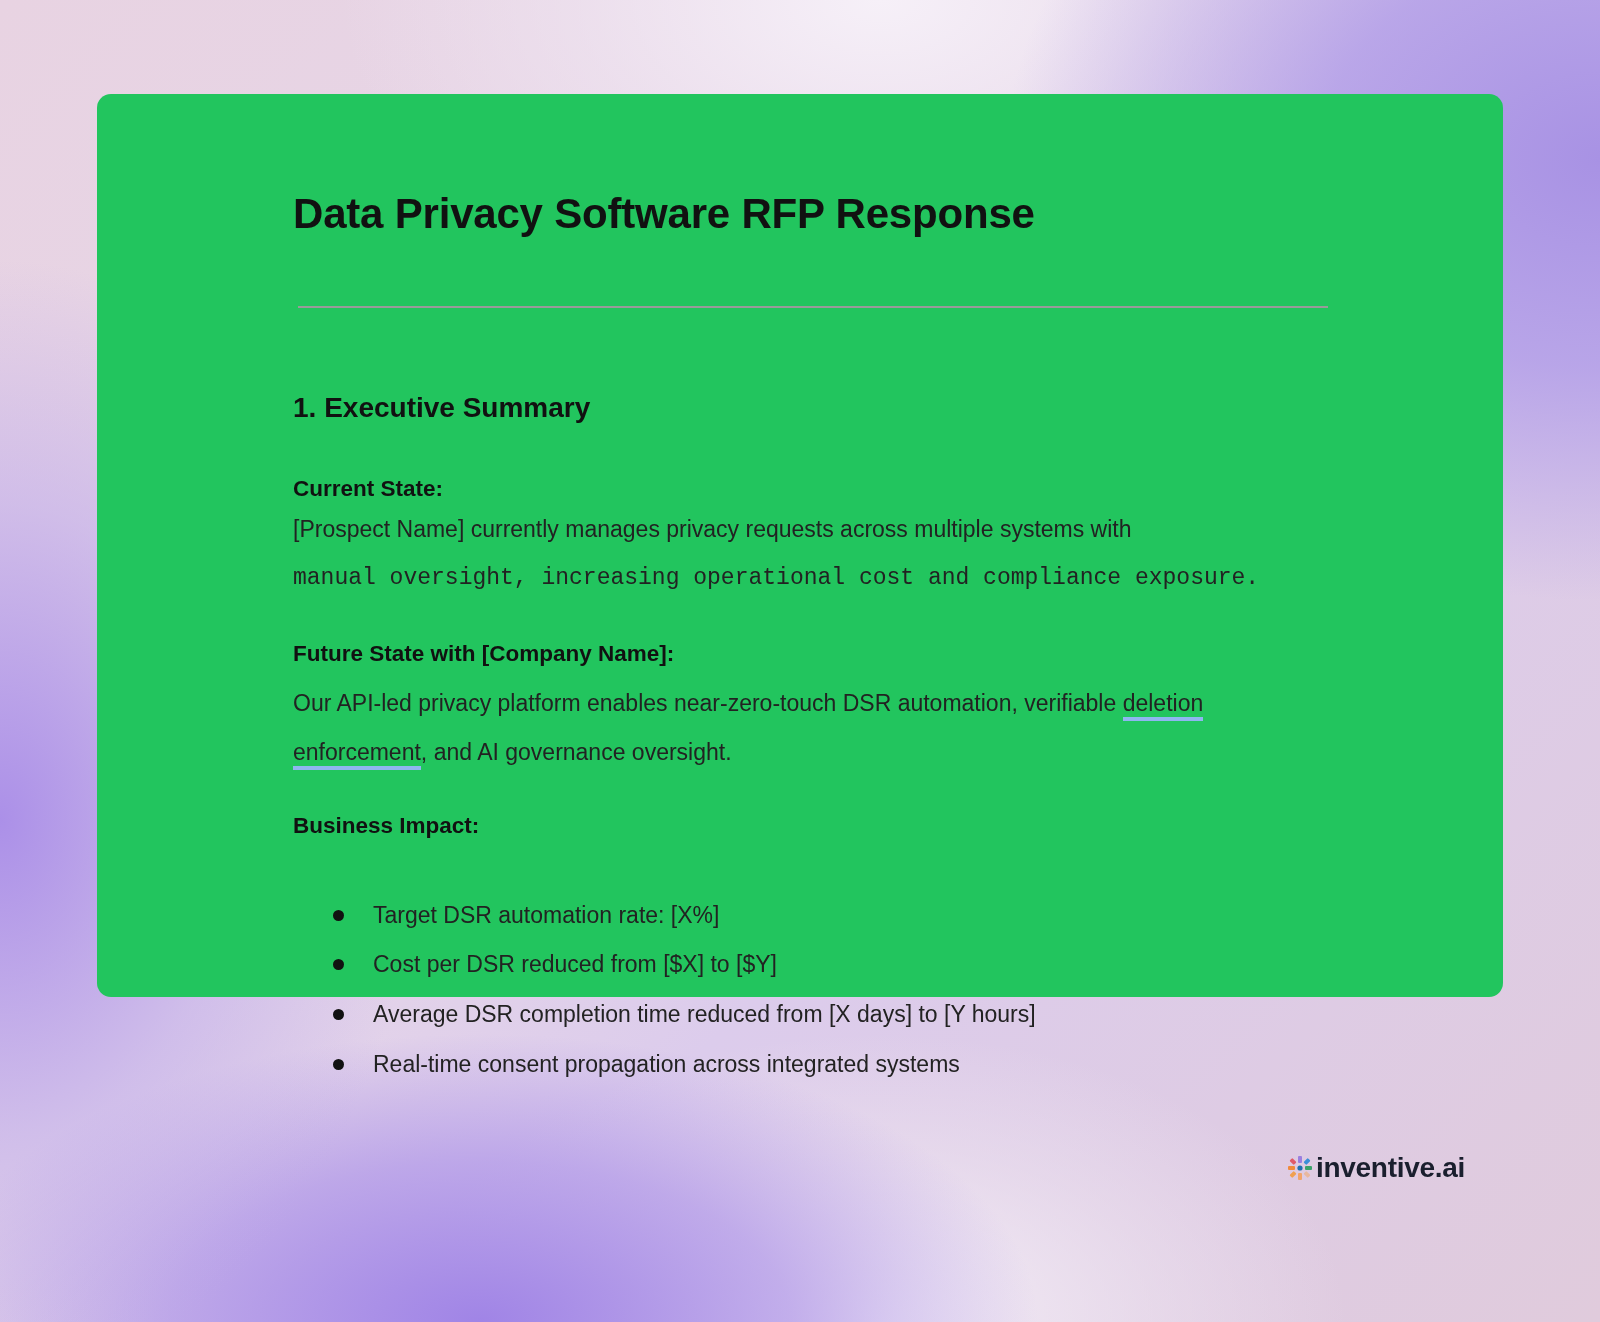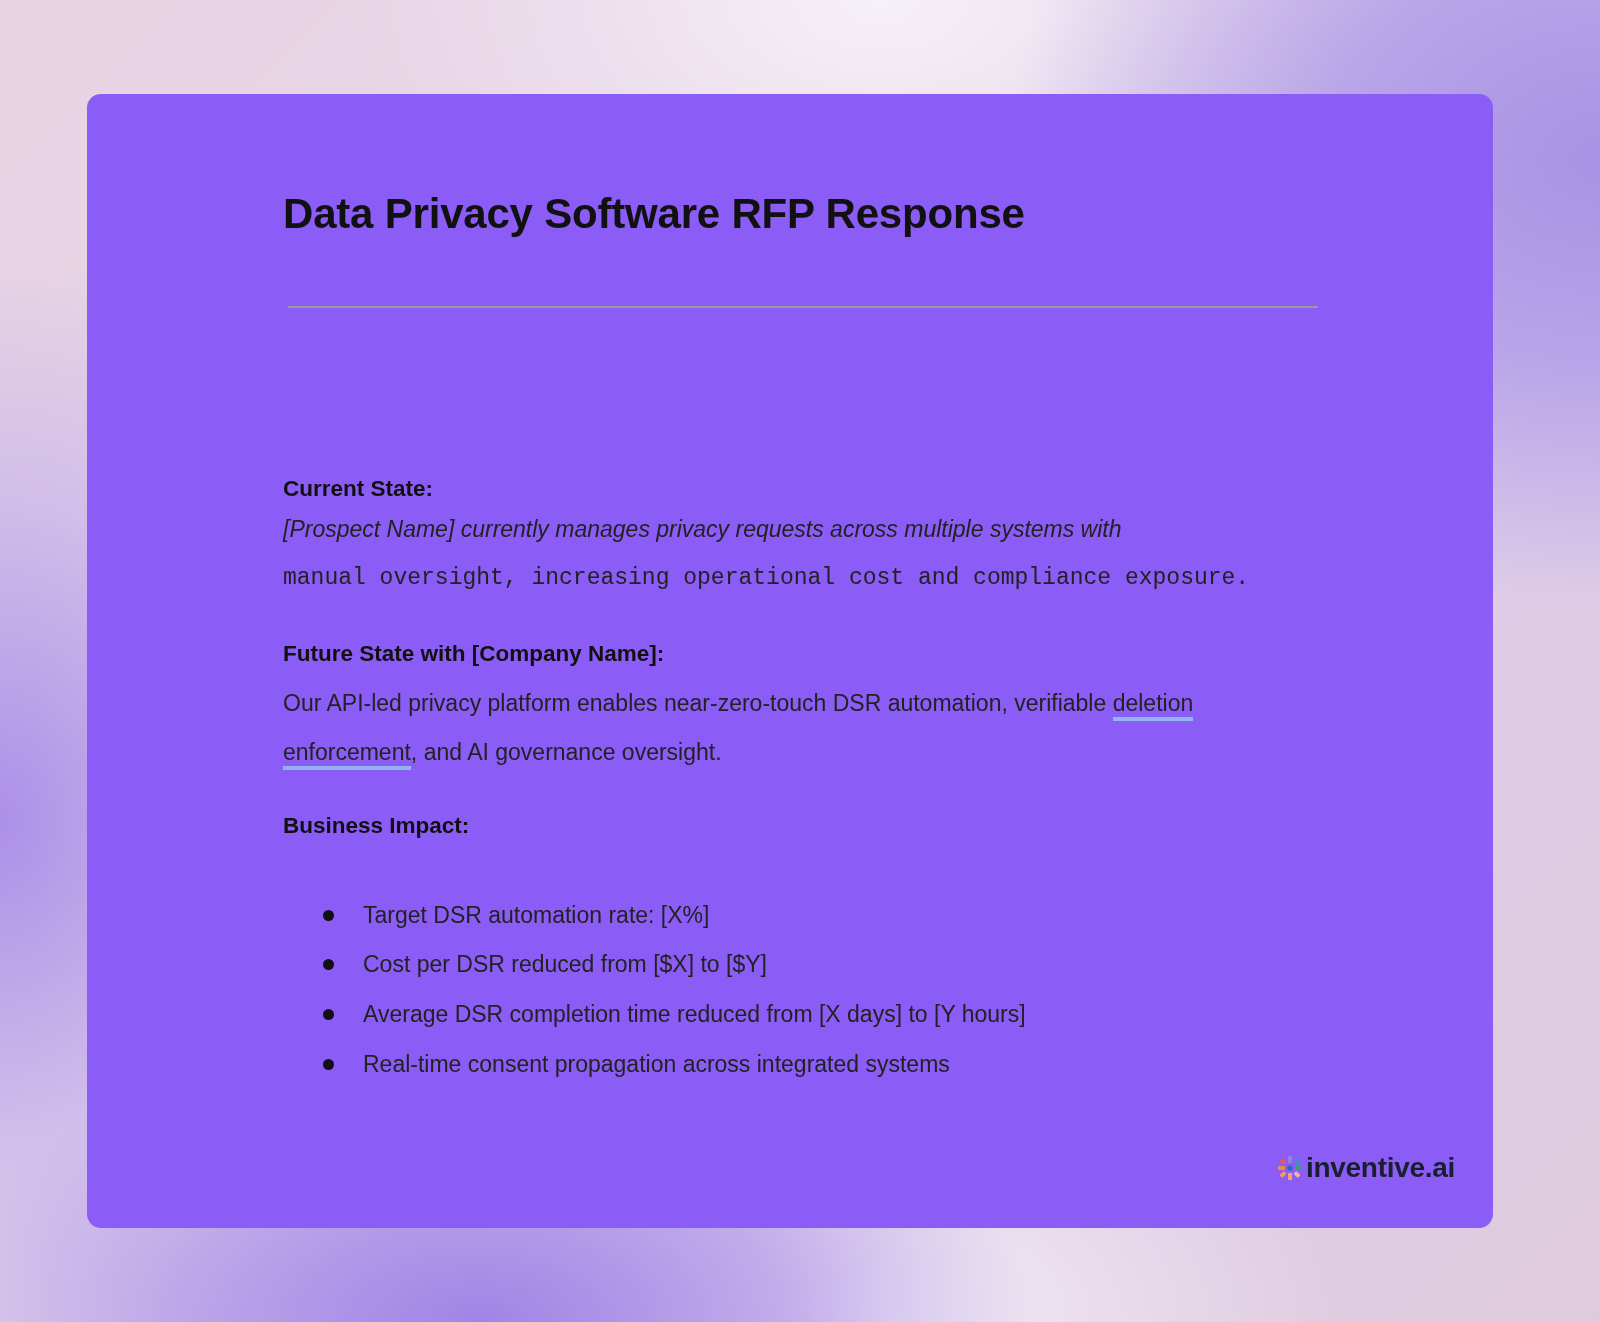--- a/index.html
+++ b/index.html
@@ -8,22 +8,22 @@
     font-family: "Liberation Sans", "DejaVu Sans", sans-serif;
     background:
       radial-gradient(ellipse 520px 700px at 0% 62%, rgba(168,140,232,0.95) 0%, rgba(190,170,236,0.55) 45%, rgba(220,205,235,0) 80%),
       radial-gradient(ellipse 700px 520px at 100% 12%, rgba(168,146,228,1) 0%, rgba(178,158,232,0.85) 40%, rgba(215,200,235,0) 85%),
       radial-gradient(ellipse 620px 320px at 30% 100%, rgba(160,132,230,1) 0%, rgba(175,150,232,0.7) 50%, rgba(210,195,235,0) 90%),
       radial-gradient(ellipse 600px 350px at 55% 0%, rgba(246,240,248,1) 0%, rgba(240,230,242,0.6) 50%, rgba(230,215,232,0) 90%),
       radial-gradient(ellipse 520px 320px at 55% 100%, rgba(244,238,246,1) 0%, rgba(238,228,240,0.5) 55%, rgba(228,210,230,0) 90%),
       linear-gradient(135deg, #e8d3e2 0%, #e6d6e8 40%, #dcccec 60%, #e0cbdc 100%);
   }
   .card {
-    position: absolute; left: 87px; top: 94px; width: 1406px; height: 1134px;
-    background: #8b5cf6; border-radius: 14px;
+    position: absolute; left: 97px; top: 94px; width: 1406px; height: 903px;
+    background: #22c55e; border-radius: 14px;
   }
   .abs { position: absolute; white-space: nowrap; }
   .title {
     left: 196px; top: 96px; font-size: 42px; font-weight: 700; color: #111111;
     letter-spacing: -0.2px;
   }
   .rule {
     position: absolute; left: 201px; top: 212px; width: 1030px; height: 2px; background: #9a9a9a;
   }
   .h2 {
@@ -60,23 +60,24 @@
 </style>
 </head>
 <body>
 
 <div class="card">
 
   <div class="abs title">Data Privacy Software RFP Response</div>
 
   <div class="rule"></div>
 
+  <div class="abs h2">1. Executive Summary</div>
 
   <div class="abs label" style="top:374px;margin-top:8px;">Current State:</div>
-  <div class="abs para" style="top:411px;font-style:italic;">[Prospect Name] currently manages privacy requests across multiple systems with</div>
+  <div class="abs para" style="top:411px;">[Prospect Name] currently manages privacy requests across multiple systems with</div>
   <div class="abs para" style="top:460px;font-family:Liberation Mono, monospace;">manual oversight, increasing operational cost and compliance exposure.</div>
 
   <div class="abs label" style="top:547px;">Future State with [Company Name]:</div>
   <div class="abs para" style="top:585px;"><span>Our API-led privacy platform enables near-zero-touch DSR automation, verifiable </span><span class="spell">deletion</span></div>
   <div class="abs para" style="top:634px;"><span class="spell">enforcement</span><span>, and AI governance oversight.</span></div>
 
   <div class="abs label" style="top:719px;">Business Impact:</div>
 
   <ul class="bullet-list">
     <li class="bullet-item" style="top:806px;">

